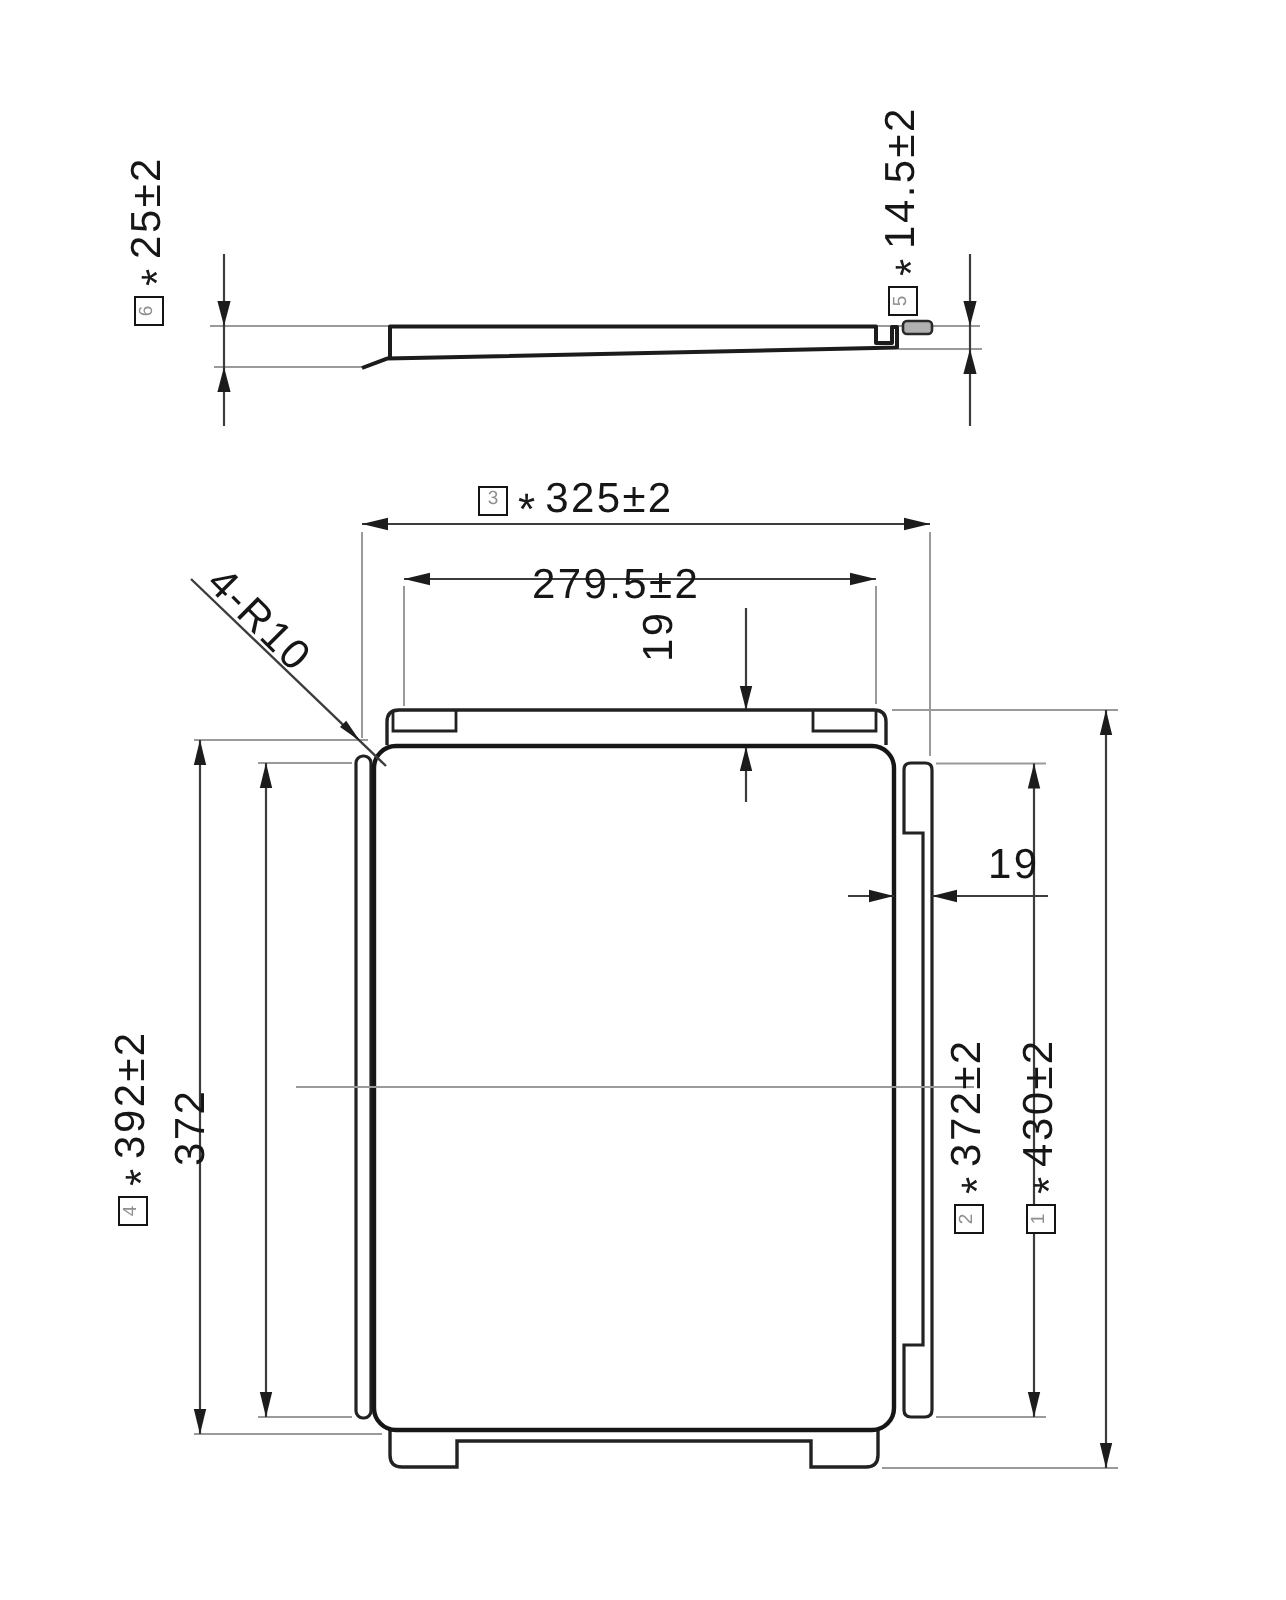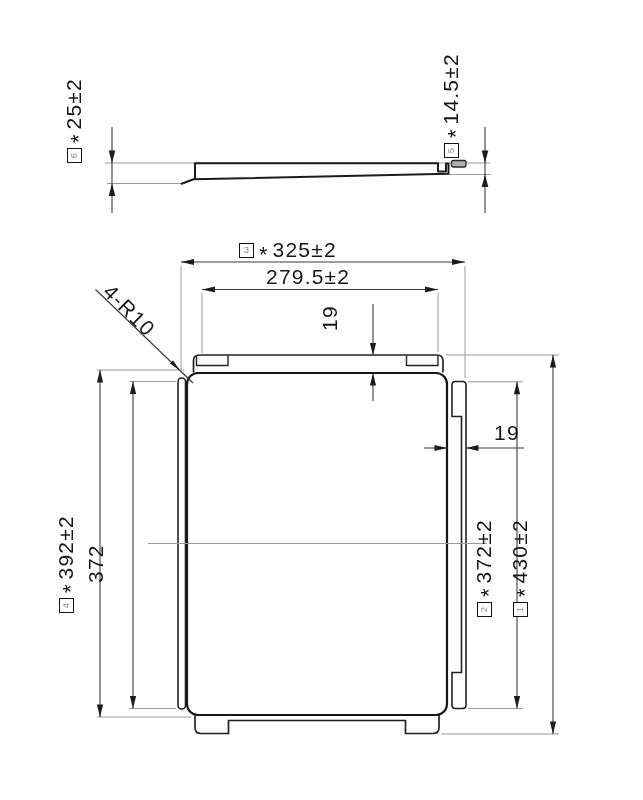--- a/index.html
+++ b/index.html
@@ -115,21 +115,21 @@
   <span class="star">*</span>
   <span class="dimtext">14.5±2</span>
 </div>
 
 <div class="hlabel" style="left:239px;top:239px">
   <span class="balloon">3</span>
   <span class="star">*</span>
   <span class="dimtext">325±2</span>
 </div>
 
-<div class="hlabel" style="left:266px;top:266px">
+<div class="hlabel" style="left:266px;top:282px">
   <span class="dimtext">279.5±2</span>
 </div>
 
 <div class="vlabel" style="left:341px;top:309px">
   <span class="dimtext">19</span>
 </div>
 
 <div class="hlabel" style="left:494px;top:422px">
   <span class="dimtext">19</span>
 </div>

